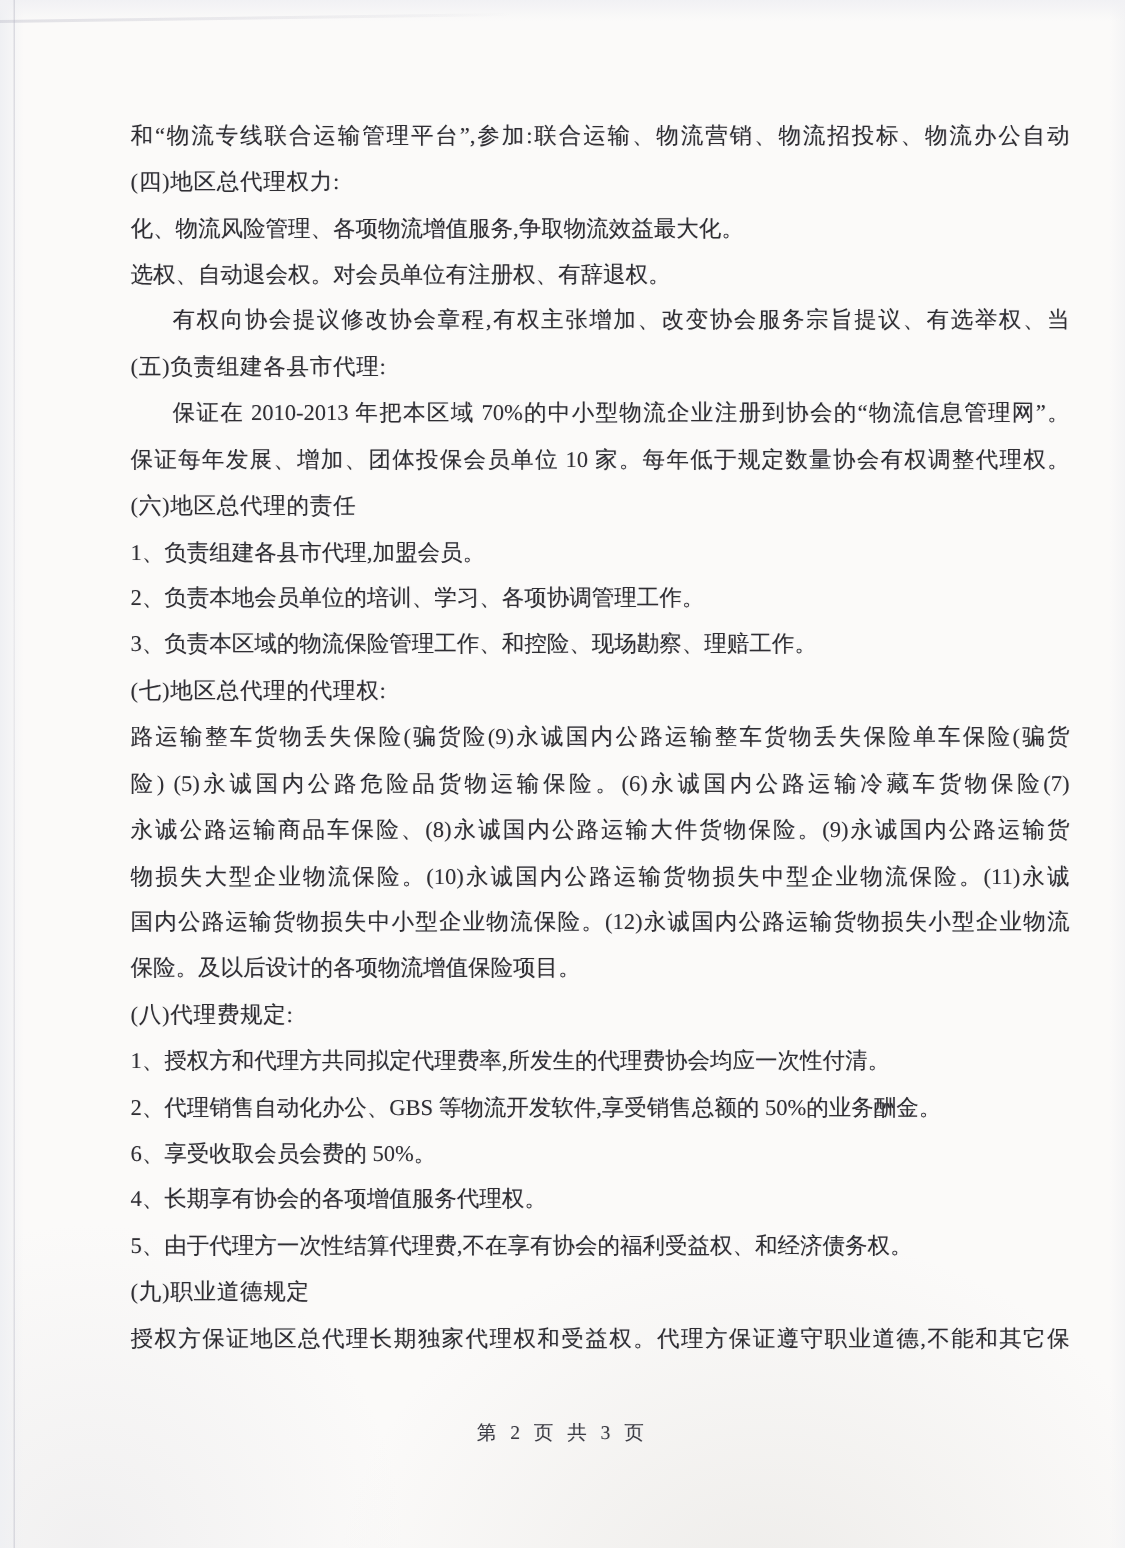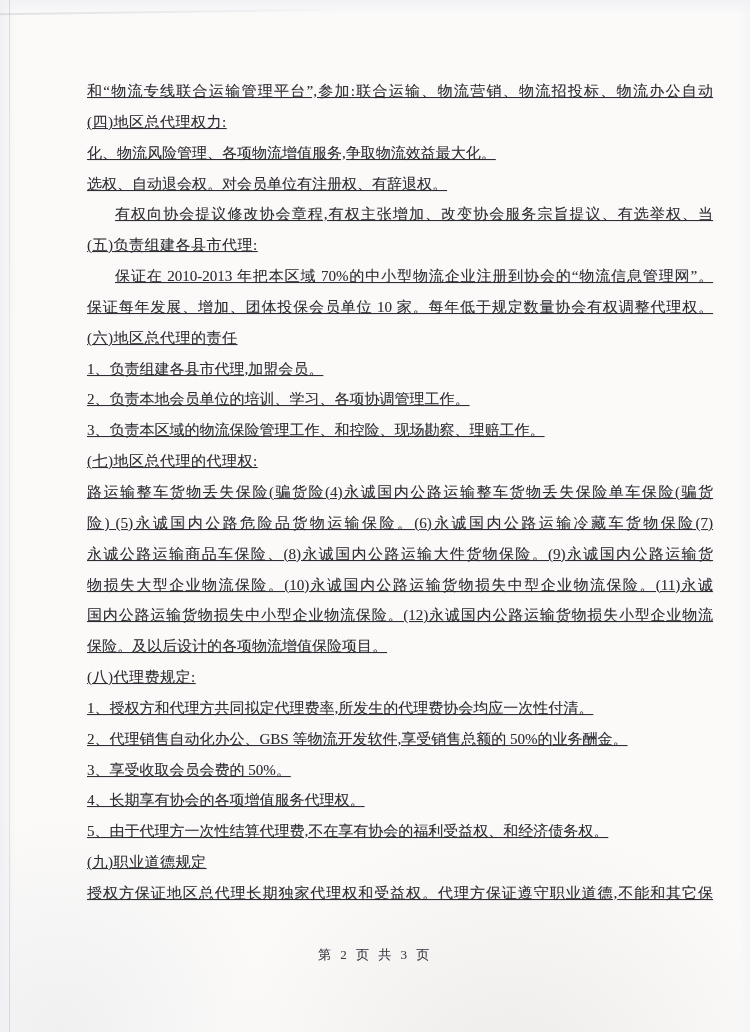--- a/index.html
+++ b/index.html
@@ -45,44 +45,44 @@
     text-shadow:0.3px 0.3px 0.5px rgba(60,60,75,0.25);
   }
 </style>
 </head>
 <body>
 
 <div class="paper" style="background-color: rgb(251, 250, 249);">
   <div class="edge-line"></div>
   <div class="crease"></div>
 
-  <div class="textblock" id="textblock" style="color: rgb(47, 46, 51); text-decoration: underline;">
+  <div class="textblock" id="textblock" style="color: rgb(47, 46, 51);">
       <div class="line fill">和“物流专线联合运输管理平台”,参加:联合运输、物流营销、物流招投标、物流办公自动</div>
       <div class="line head">(四)地区总代理权力:</div>
       <div class="line">化、物流风险管理、各项物流增值服务,争取物流效益最大化。</div>
       <div class="line">选权、自动退会权。对会员单位有注册权、有辞退权。</div>
       <div class="line ind fill">有权向协会提议修改协会章程,有权主张增加、改变协会服务宗旨提议、有选举权、当</div>
       <div class="line head">(五)负责组建各县市代理:</div>
       <div class="line ind fill">保证在 2010-2013 年把本区域 70%的中小型物流企业注册到协会的“物流信息管理网”。</div>
       <div class="line fill">保证每年发展、增加、团体投保会员单位 10 家。每年低于规定数量协会有权调整代理权。</div>
       <div class="line head">(六)地区总代理的责任</div>
       <div class="line">1、负责组建各县市代理,加盟会员。</div>
       <div class="line">2、负责本地会员单位的培训、学习、各项协调管理工作。</div>
       <div class="line">3、负责本区域的物流保险管理工作、和控险、现场勘察、理赔工作。</div>
       <div class="line head">(七)地区总代理的代理权:</div>
-      <div class="line fill">路运输整车货物丢失保险(骗货险(4)永诚国内公路运输整车货物丢失保险单车保险(骗货</div>
+      <div class="line fill">路运输整车货物丢失保险(骗货险(9)永诚国内公路运输整车货物丢失保险单车保险(骗货</div>
       <div class="line fill">险) (5)永诚国内公路危险品货物运输保险。(6)永诚国内公路运输冷藏车货物保险(7)</div>
       <div class="line fill">永诚公路运输商品车保险、(8)永诚国内公路运输大件货物保险。(9)永诚国内公路运输货</div>
       <div class="line fill">物损失大型企业物流保险。(10)永诚国内公路运输货物损失中型企业物流保险。(11)永诚</div>
       <div class="line fill">国内公路运输货物损失中小型企业物流保险。(12)永诚国内公路运输货物损失小型企业物流</div>
       <div class="line">保险。及以后设计的各项物流增值保险项目。</div>
       <div class="line head">(八)代理费规定:</div>
       <div class="line">1、授权方和代理方共同拟定代理费率,所发生的代理费协会均应一次性付清。</div>
       <div class="line">2、代理销售自动化办公、GBS 等物流开发软件,享受销售总额的 50%的业务酬金。</div>
-      <div class="line">3、享受收取会员会费的 50%。</div>
+      <div class="line">6、享受收取会员会费的 50%。</div>
       <div class="line">4、长期享有协会的各项增值服务代理权。</div>
       <div class="line">5、由于代理方一次性结算代理费,不在享有协会的福利受益权、和经济债务权。</div>
       <div class="line head">(九)职业道德规定</div>
       <div class="line fill">授权方保证地区总代理长期独家代理权和受益权。代理方保证遵守职业道德,不能和其它保</div>
     </div>
 
   <div class="footer">第 2 页 共 3 页</div>
 </div>
 
 </body></html>

